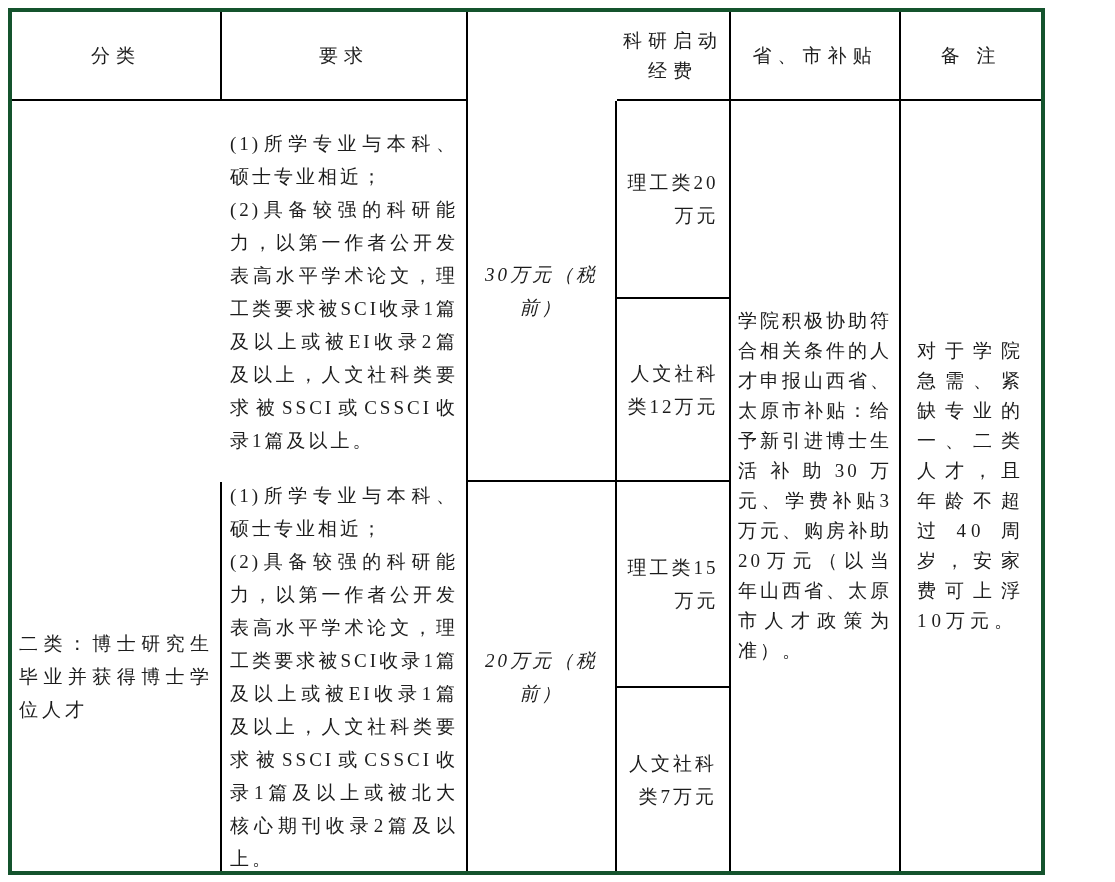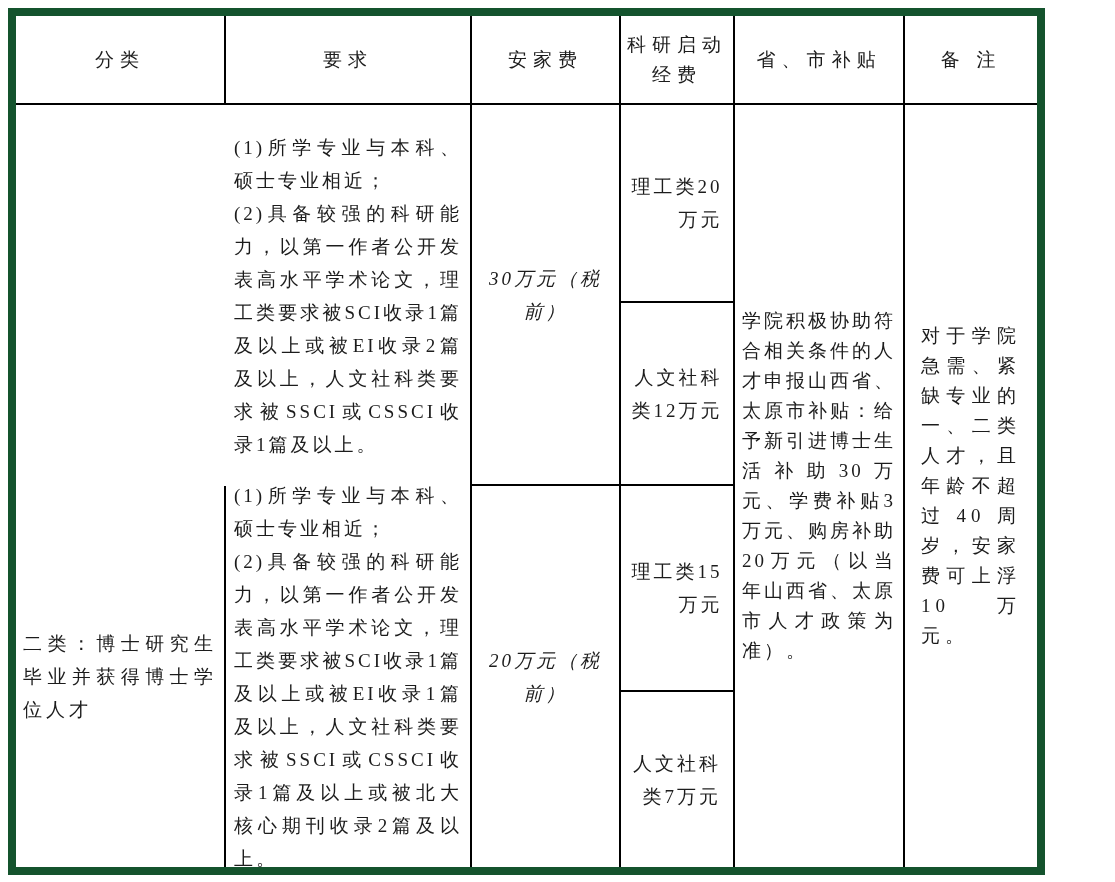--- a/index.html
+++ b/index.html
@@ -2,21 +2,21 @@
 <html><head>
 <meta charset="utf-8">
 <style>
   html,body{margin:0;padding:0;background:#ffffff;}
   .page{
     position:relative;width:1115px;height:882px;background:#ffffff;overflow:hidden;
     font-family:"Liberation Serif","DejaVu Serif",serif;color:#1c1c1c;
   }
   .tbl{
     position:absolute;left:8px;top:8px;width:1037px;height:867px;
-    box-sizing:border-box;border:8px solid #14532d;background:#fff;
+    box-sizing:border-box;border:4px solid #14532d;background:#fff;
     display:grid;
     grid-template-columns:210px 246px 149px 114px 170px 1fr;
     grid-template-rows:89px 198px 183px 206px 1fr;
   }
   .c{
     box-sizing:border-box;border-right:2px solid #000;border-bottom:2px solid #000;
     display:flex;align-items:center;justify-content:center;overflow:hidden;
     font-size:19px;
   }
   .no-br{border-right:none;}
@@ -46,21 +46,20 @@
   .remc{grid-area:2/6/6/7}
 </style>
 </head>
 <body>
 
 <div class="page">
   <div class="tbl">
 
     <div class="c hd h1">分类</div>
     <div class="c hd h2">要求</div>
-    <div class="c hd h3">安家费</div>
     <div class="c hd h4">科研启动
 经费</div>
     <div class="c hd h5">省、市补贴</div>
     <div class="c hd h6 no-br">备 注</div>
 
     <div class="c cat cat2 no-bb">
       <div class="inner">二类：博士研究生毕业并获得博士学位人才</div>
     </div>
 
     <div class="c req req1 no-bb">

